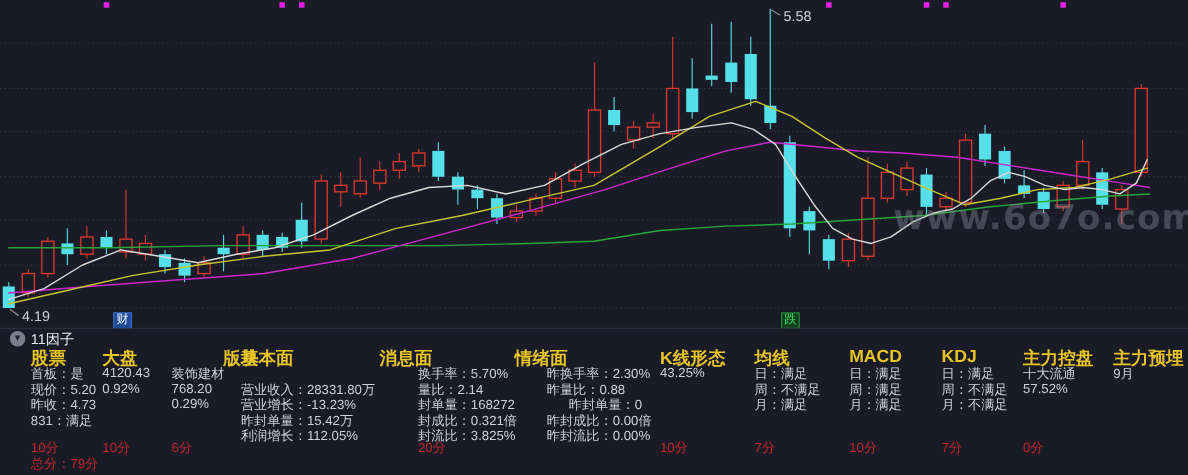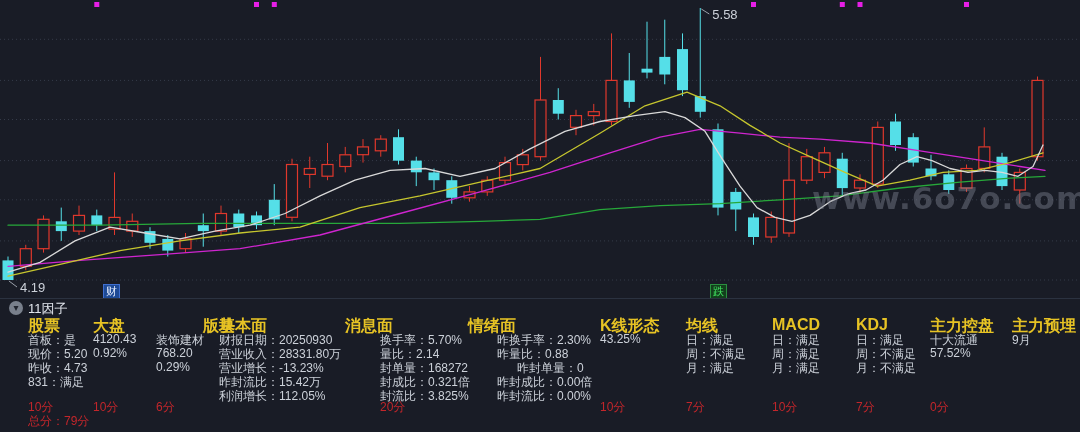--- a/index.html
+++ b/index.html
@@ -196,24 +196,23 @@
     <div class="hd" style="left: 93px; top: 316px;">大盘</div>
     <div class="ln" style="left: 93px; top: 332px;">4120.43</div>
     <div class="ln" style="left: 93px; top: 346px;">0.92%</div>
     <div class="sc" style="left: 93px; top: 399px;">10分</div>
     <div class="hd" style="left: 160px; top: 316px; padding-left: 43px;">版块</div>
     <div class="ln" style="left: 156px; top: 332px;">装饰建材</div>
     <div class="ln" style="left: 156px; top: 346px;">768.20</div>
     <div class="ln" style="left: 156px; top: 360px;">0.29%</div>
     <div class="sc" style="left: 156px; top: 399px;">6分</div>
     <div class="hd" style="left: 219px; top: 316px;">基本面</div>
-    <div class="ln" style="left: 219px; top: 332px;">财报日期：20250930</div>
     <div class="ln" style="left: 219px; top: 346px;">营业收入：28331.80万</div>
     <div class="ln" style="left: 219px; top: 360px;">营业增长：-13.23%</div>
-    <div class="ln" style="left: 219px; top: 374px;">昨封流比：15.42万</div>
+    <div class="ln" style="left: 219px; top: 374px;">昨封单量：15.42万</div>
     <div class="ln" style="left: 219px; top: 388px;">利润增长：112.05%</div>
     <div class="hd" style="left: 345px; top: 316px;">消息面</div>
     <div class="hd" style="left: 468px; top: 316px;">情绪面</div>
     <div class="ln" style="left: 380px; top: 332px;">换手率：5.70%</div>
     <div class="ln" style="left: 380px; top: 346px;">量比：2.14</div>
     <div class="ln" style="left: 380px; top: 360px;">封单量：168272</div>
     <div class="ln" style="left: 380px; top: 374px;">封成比：0.321倍</div>
     <div class="ln" style="left: 380px; top: 388px; text-align: center;">封流比：3.825%</div>
     <div class="ln" style="left: 497px; top: 332px;">昨换手率：2.30%</div>
     <div class="ln" style="left: 497px; top: 346px;">昨量比：0.88</div>

